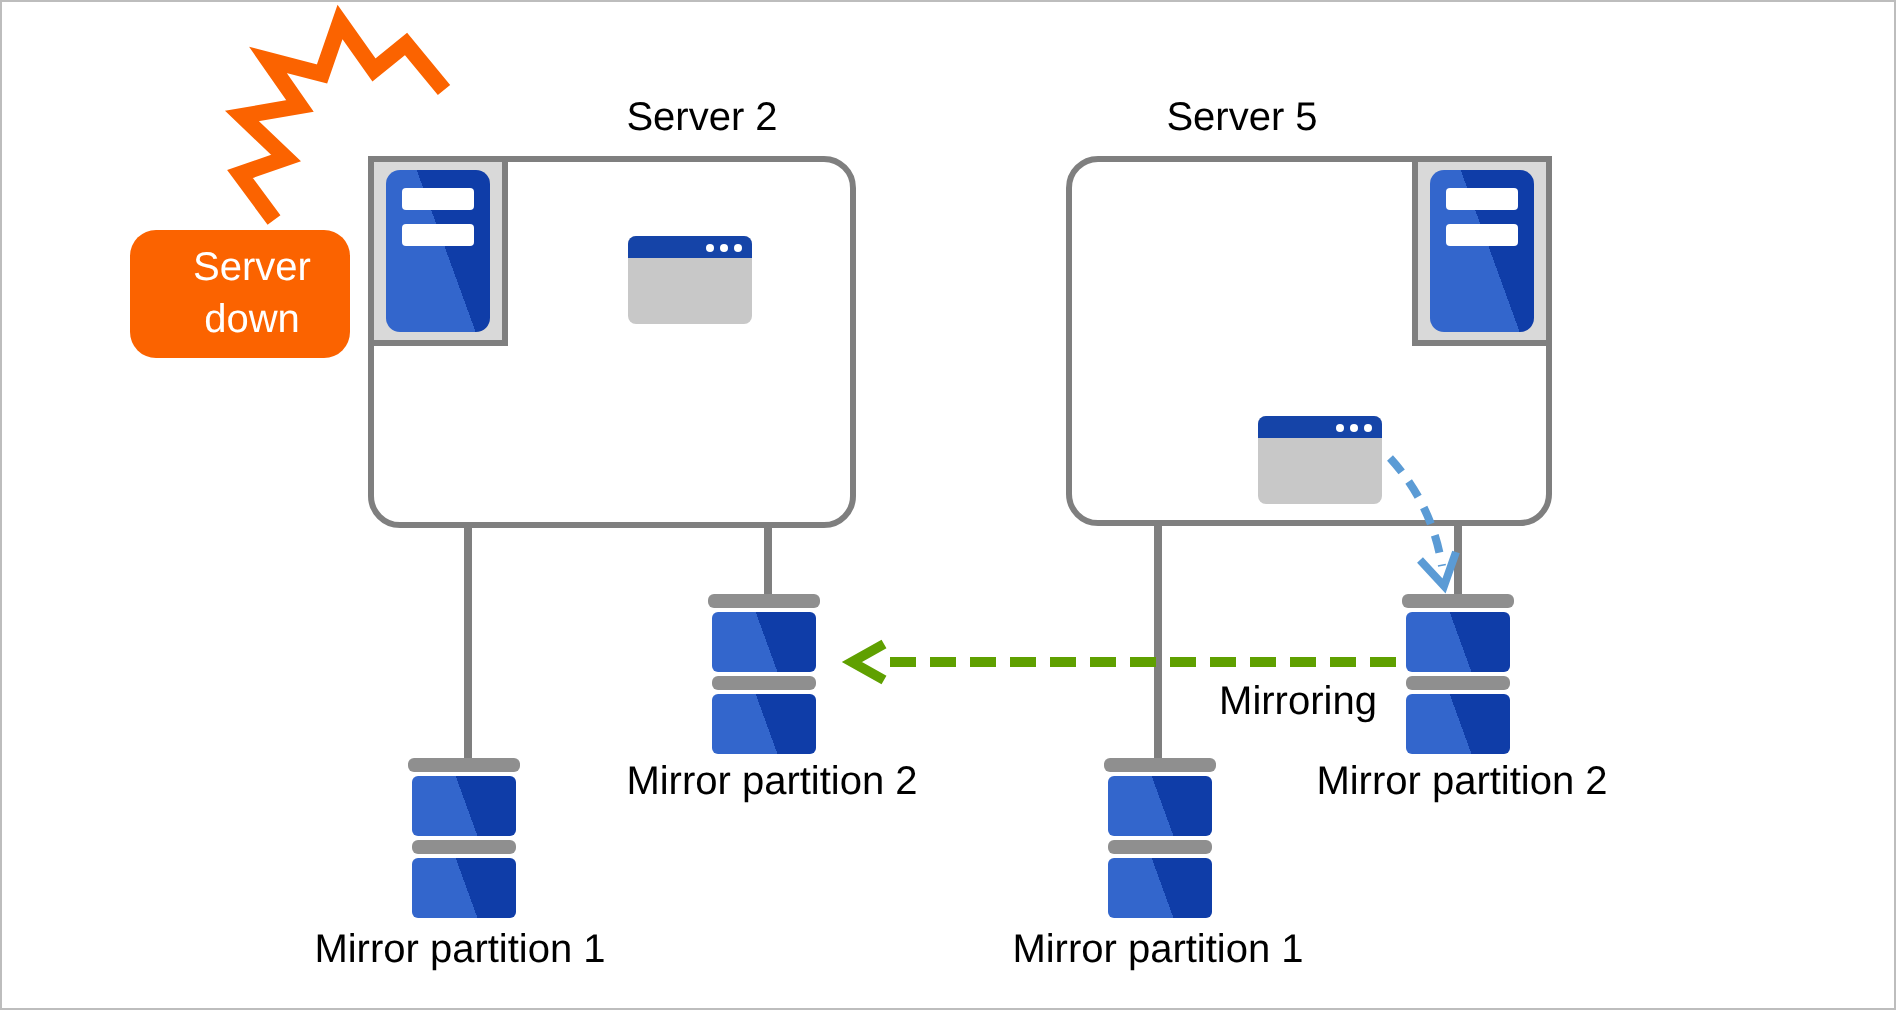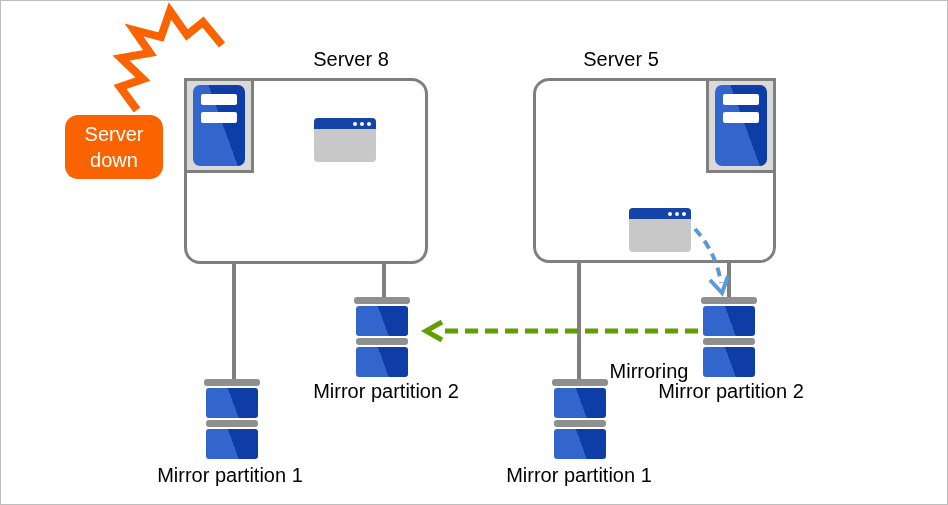--- a/index.html
+++ b/index.html
@@ -38,21 +38,21 @@
   .disk{position:absolute; width:56px; display:flex; flex-direction:column;
     align-items:center; z-index:3;}
   .disk-cap{width:56px; height:7px; background:var(--cap-gray); border-radius:3px;}
   .disk-cap.mid{width:52px; margin-top:2px;}
   .disk-block{width:52px; height:30px; border-radius:3px; margin-top:2px;
     background:linear-gradient(70deg, var(--blue-light) 52%, var(--blue-dark) 52%);}
   
   .badge{position:absolute; left:64px; top:114px; width:98px; height:64px;
     background:var(--orange); border-radius:13px; color:#fff; font-size:20px;
     display:flex; flex-direction:column; align-items:center; justify-content:center;
-    line-height:26px; z-index:3; text-align:center;}
+    line-height:26px; z-index:3; text-align:center;padding-left:12px;}
   
   svg.overlay{position:absolute; left:0; top:0; z-index:2; pointer-events:none;}
   .conn{stroke:var(--gray-border); stroke-width:4; fill:none;}
   .green-dash{stroke:var(--green); stroke-width:5; stroke-dasharray:13 7; fill:none;}
   .green-head{stroke:var(--green); stroke-width:5; fill:none;}
   .blue-dash{stroke:var(--arrow-blue); stroke-width:4; stroke-dasharray:9 6; fill:none;}
   .blue-head{stroke:var(--arrow-blue); stroke-width:4; fill:none;}
   .bolt{stroke:var(--orange); stroke-width:8; fill:none; stroke-miterlimit:6;}
 </style>
 </head>
@@ -129,23 +129,23 @@
     <div class="disk-cap mid"></div>
     <div class="disk-block"></div>
   </div>
   <div class="disk" style="left:700px; top:296px;">
     <div class="disk-cap"></div>
     <div class="disk-block"></div>
     <div class="disk-cap mid"></div>
     <div class="disk-block"></div>
   </div>
 
-  <div class="lbl" style="left:350px; top:47px;">Server 8</div>
+  <div class="lbl" style="left:350px; top:47px;">Server 2</div>
   <div class="lbl" style="left:620px; top:47px;">Server 5</div>
   <div class="lbl" style="left:344px; top:89px;">Application A</div>
   <div class="lbl" style="left:685px; top:183px;">Application B</div>
-  <div class="lbl" style="left:648px; top:339px;margin-top:20px;">Mirroring</div>
+  <div class="lbl" style="left:648px; top:339px;">Mirroring</div>
   <div class="lbl" style="left:385px; top:379px;">Mirror partition 2</div>
   <div class="lbl" style="left:730px; top:379px;">Mirror partition 2</div>
   <div class="lbl" style="left:229px; top:463px;">Mirror partition 1</div>
   <div class="lbl" style="left:578px; top:463px;">Mirror partition 1</div>
 
 </div>
 
 </body></html>

